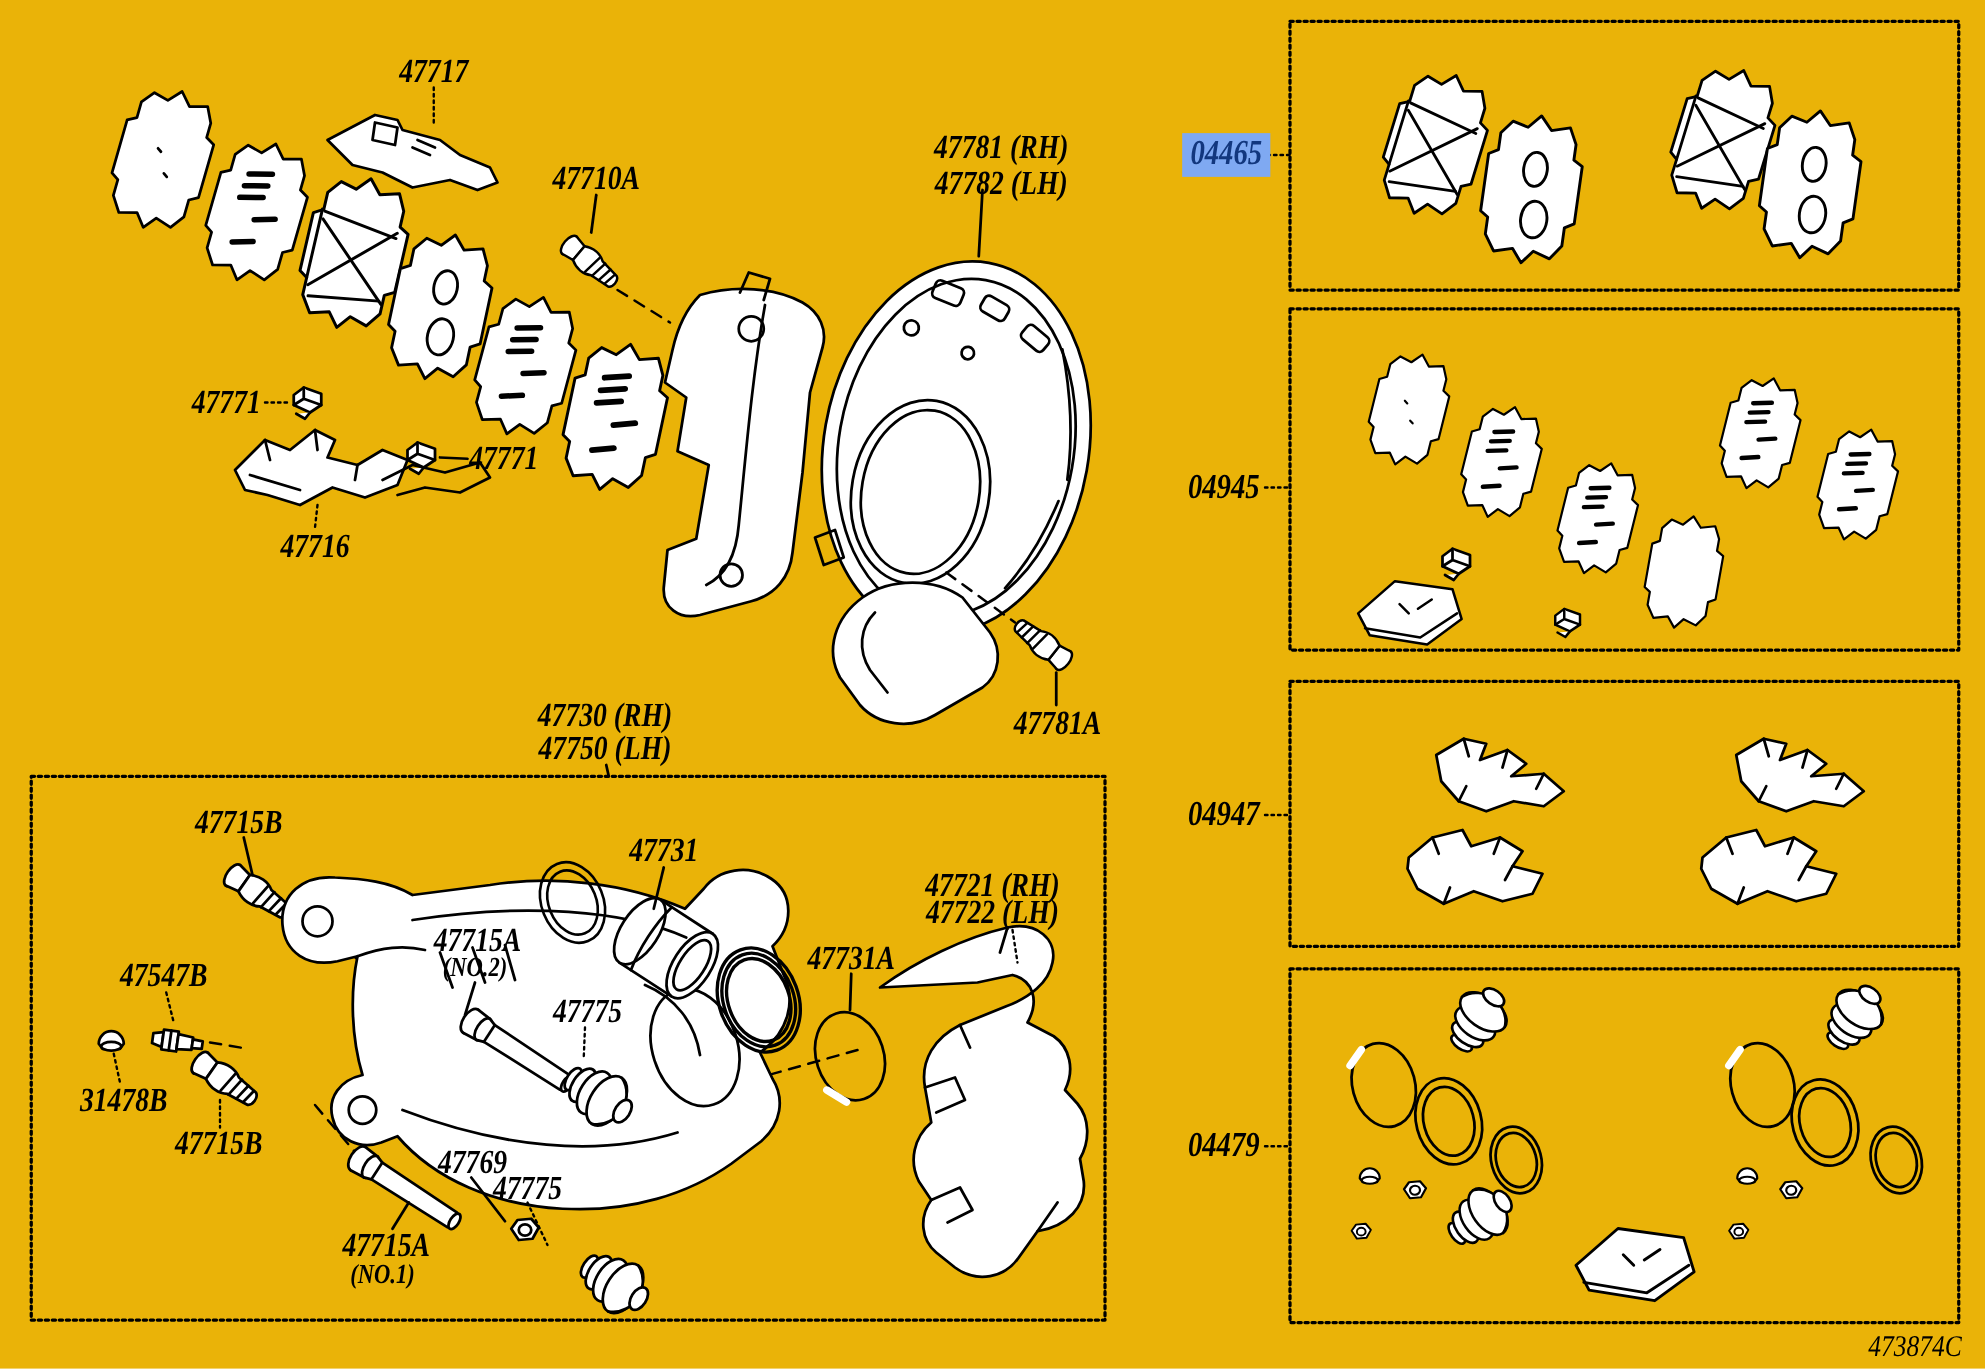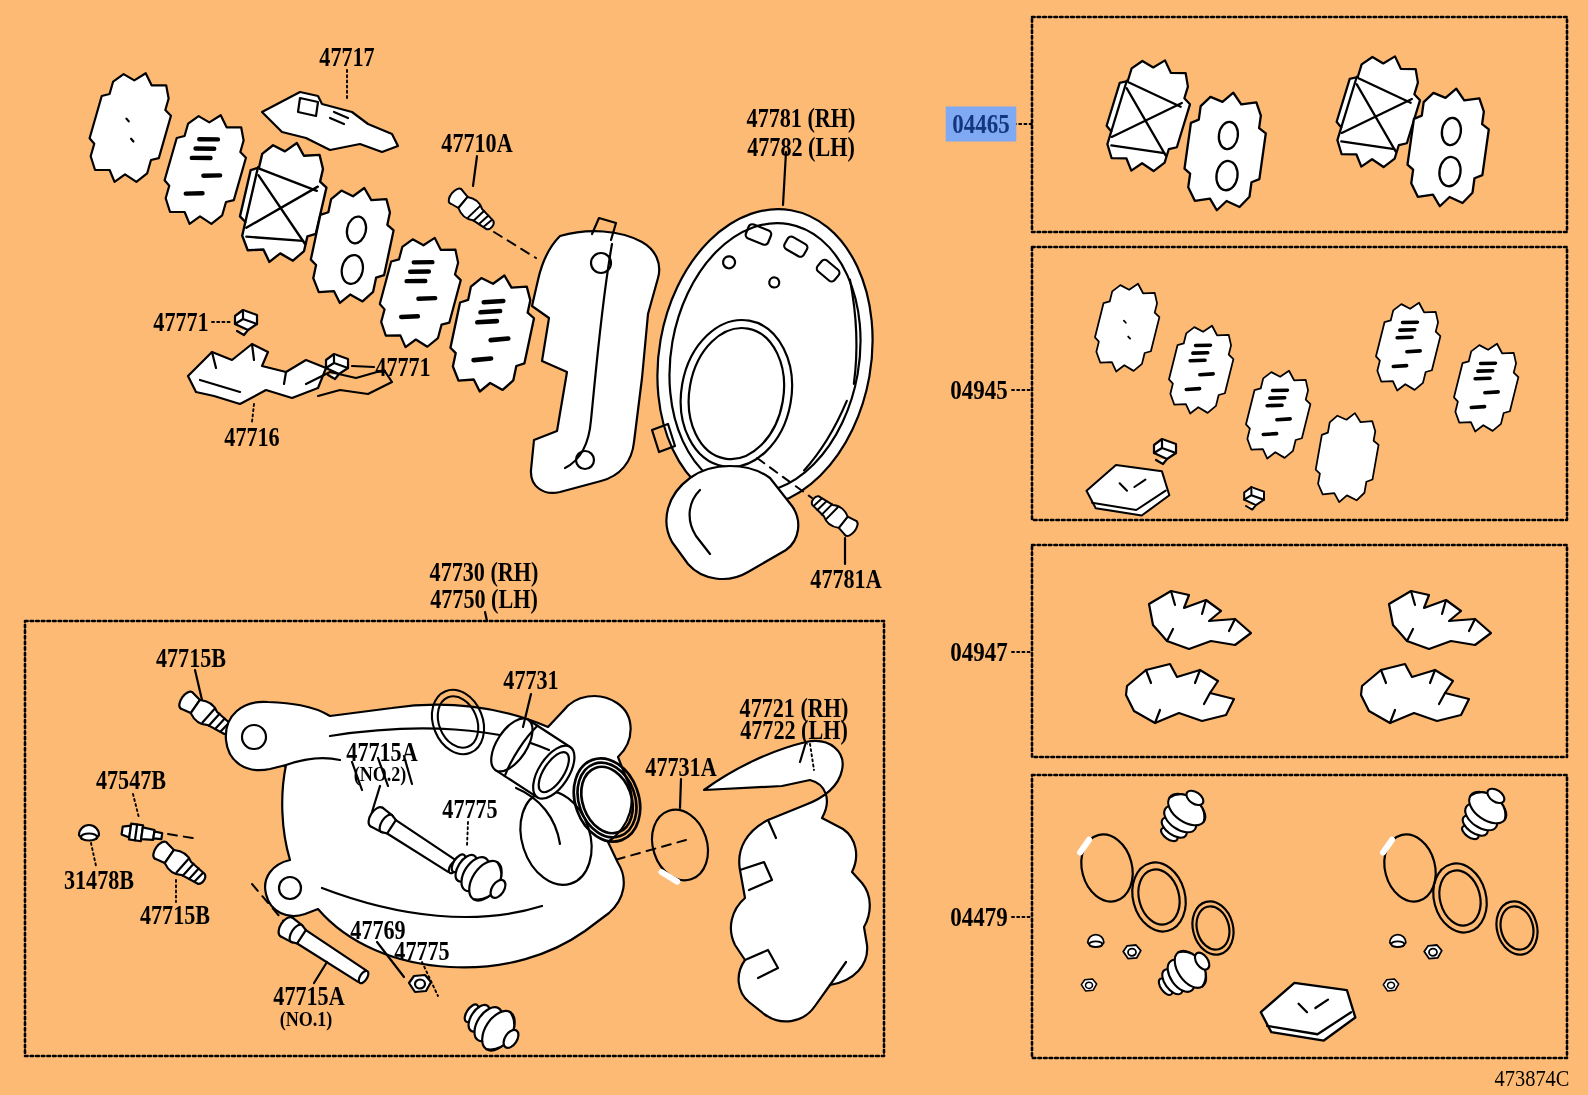--- a/index.html
+++ b/index.html
@@ -1,17 +1,17 @@
 <!DOCTYPE html>
 <html><head>
 <meta charset="utf-8">
 <style>
   html,body{margin:0;padding:0;background:#ffffff;}
-  .page{position:relative;width:1588px;height:1095px;background:#fdba74;overflow:hidden;
-        font-family:"Liberation Serif",serif;}
+  .page{position:relative;width:1588px;height:1095px;background:#eab308;overflow:hidden;
+        font-family:"Liberation Serif",serif;font-style:italic;}
   .art{position:absolute;left:0;top:0;}
   
   .dot{stroke-dasharray:2 3.2;stroke-width:1.9;}
   .dsh{stroke-dasharray:9 7;stroke-width:2;}
   .box{stroke-dasharray:2.6 3;stroke-width:2.6;}
   
   .lbl{position:absolute;transform:translate(-50%,-50%) scaleX(0.82);transform-origin:center;
        font-weight:bold;font-size:27px;line-height:1;color:#000;white-space:nowrap;
        letter-spacing:0px;}
   .lbl.sub{font-size:22px;}

